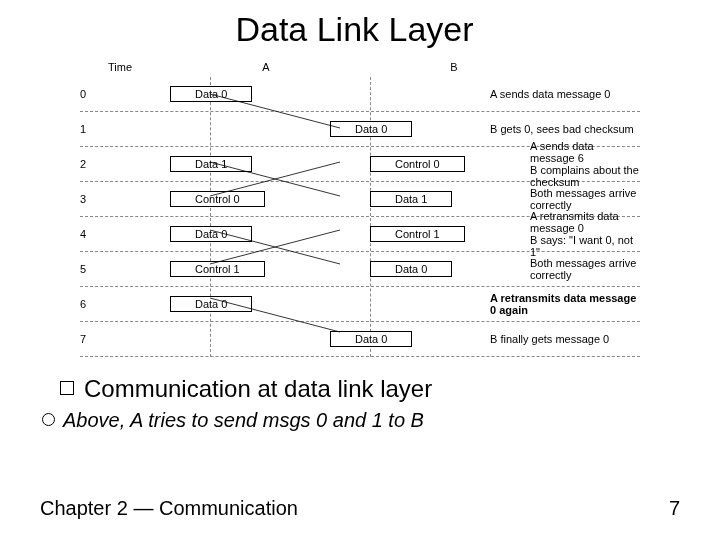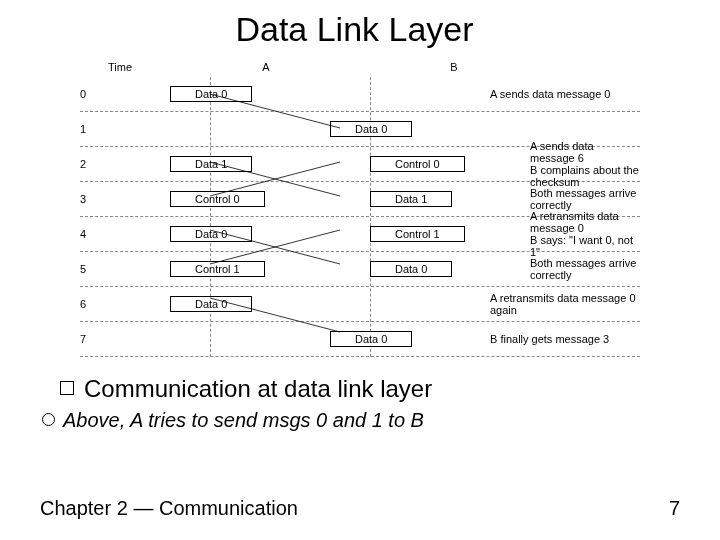--- a/index.html
+++ b/index.html
@@ -125,20 +125,21 @@
         </div>
         <div class="col-b"></div>
         <div class="col-event" style="white-space: pre-line;">A sends data message 0</div>
       </div>
       <div class="row">
         <div class="col-time">1</div>
         <div class="col-a"></div>
         <div class="col-b" style="justify-content: flex-start; padding-left: 40px;">
           <span class="msgbox">Data 0</span>
         </div>
+        <div class="col-event" style="white-space: pre-line;">B gets 0, sees bad checksum</div>
       </div>
       <div class="row">
         <div class="col-time">2</div>
         <div class="col-a" style="justify-content: flex-start; padding-left: 40px;">
           <span class="msgbox">Data 1</span>
         </div>
         <div class="col-b" style="justify-content: flex-start; padding-left: 40px;">
           <span class="msgbox">Control 0</span>
         </div>
         <div class="col-event" style="white-space: pre-line;">A sends data message 6
@@ -174,29 +175,29 @@
           <span class="msgbox">Data 0</span>
         </div>
         <div class="col-event" style="white-space: pre-line;">Both messages arrive correctly</div>
       </div>
       <div class="row">
         <div class="col-time">6</div>
         <div class="col-a" style="justify-content: flex-start; padding-left: 40px;">
           <span class="msgbox">Data 0</span>
         </div>
         <div class="col-b"></div>
-        <div class="col-event" style="white-space: pre-line;">A retransmits data message 0 again</div>
+        <div class="col-event" style="white-space: pre-line; font-weight: bold;">A retransmits data message 0 again</div>
       </div>
       <div class="row">
         <div class="col-time">7</div>
         <div class="col-a"></div>
         <div class="col-b" style="justify-content: flex-start; padding-left: 40px;">
           <span class="msgbox">Data 0</span>
         </div>
-        <div class="col-event" style="white-space: pre-line;">B finally gets message 3</div>
+        <div class="col-event" style="white-space: pre-line;">B finally gets message 0</div>
       </div>
     </div>
 
   <svg class="arrow-layer" viewBox="0 0 560 300">
 
     <g stroke="#000" stroke-width="0.8" fill="none">
 
       <line x1="130" y1="37" x2="260" y2="71"></line>
 
       <line x1="130" y1="105" x2="260" y2="139"></line>

